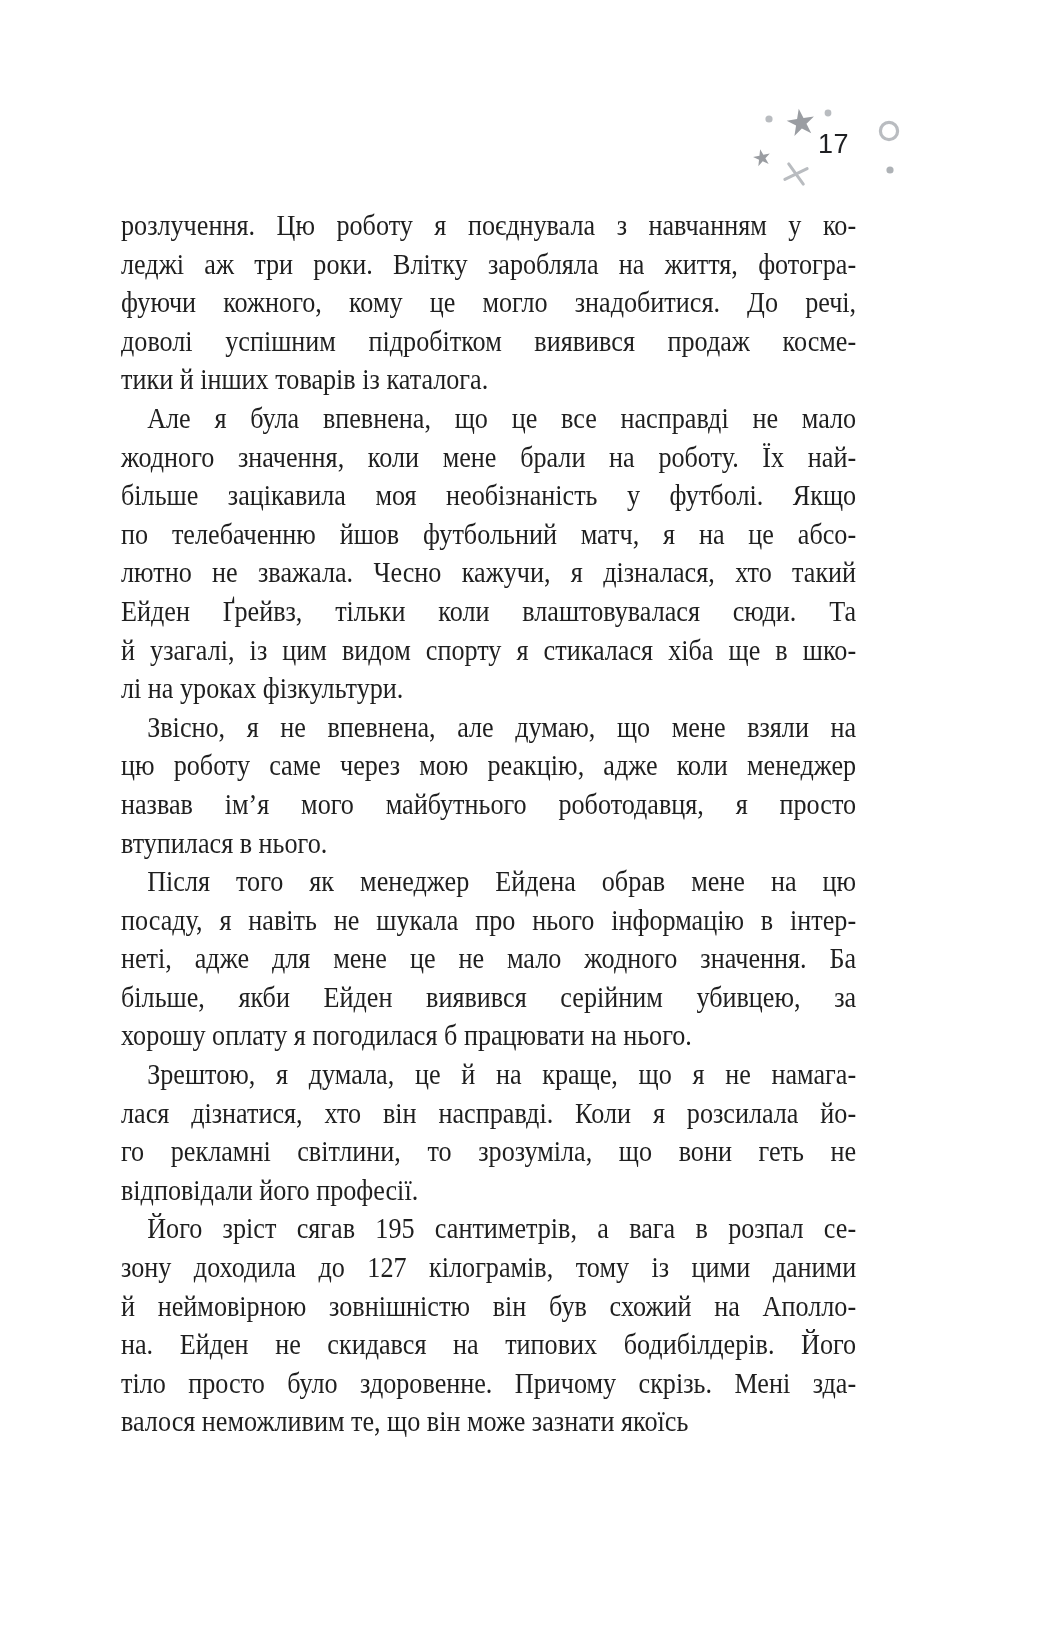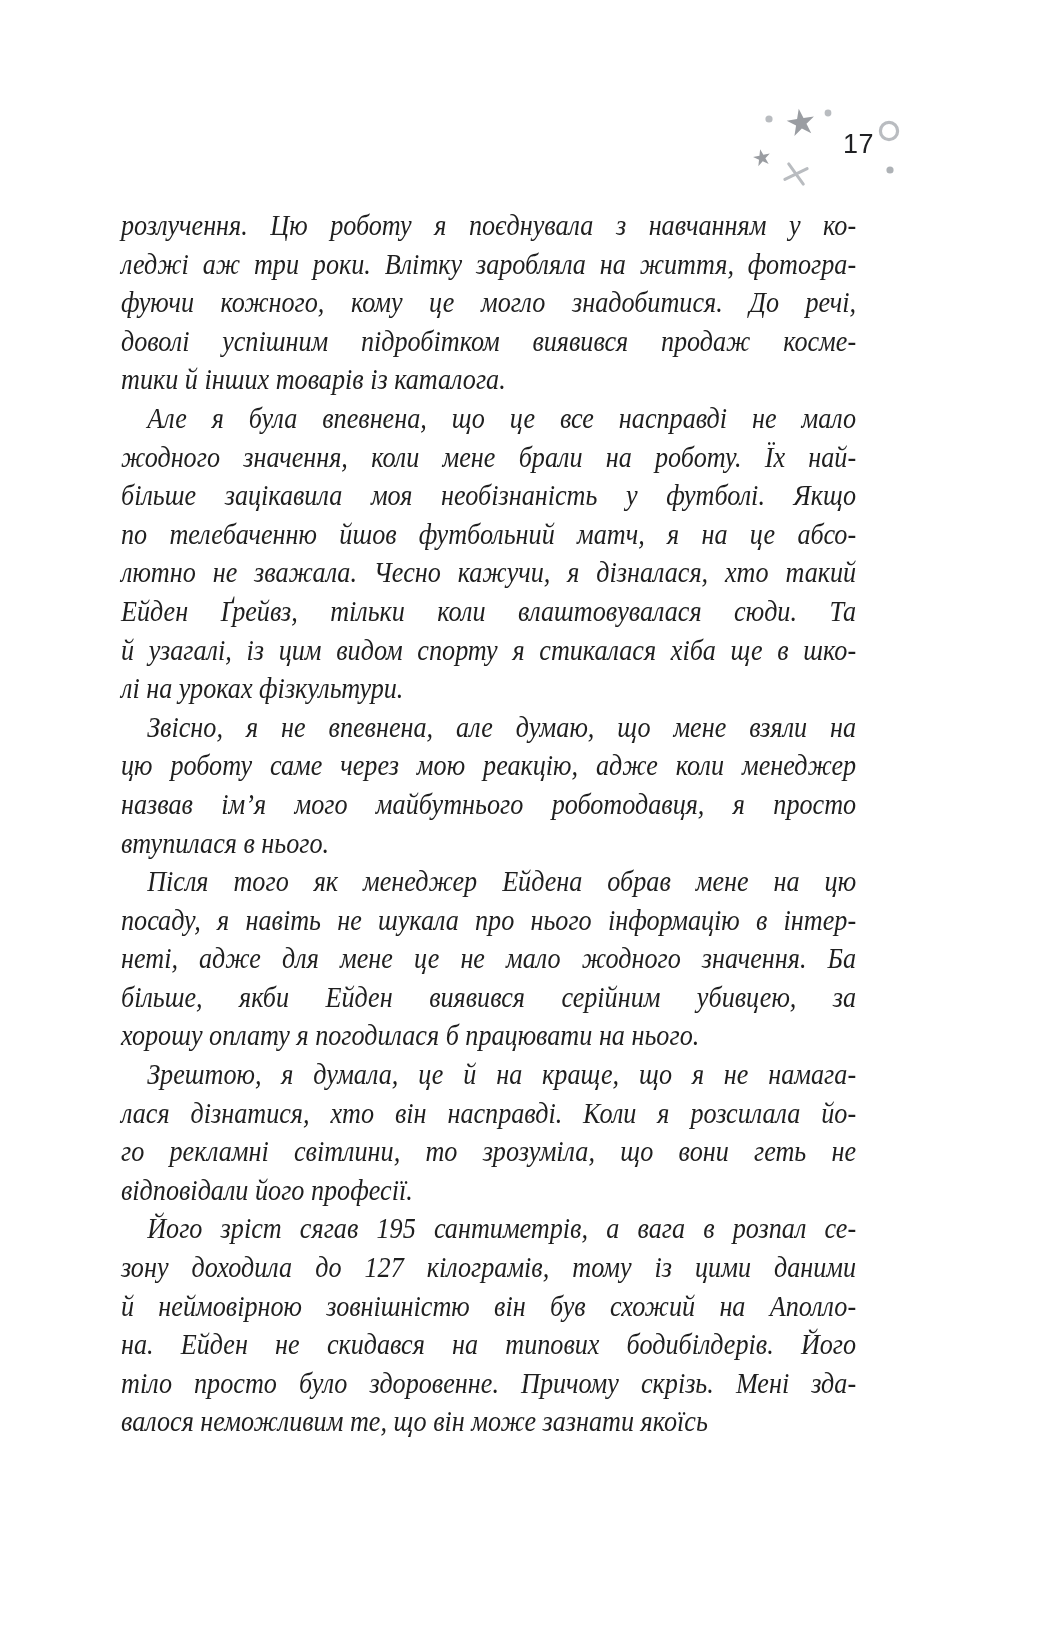--- a/index.html
+++ b/index.html
@@ -23,34 +23,33 @@
     left: 730px;
     top: 90px;
     width: 180px;
     height: 100px;
   }
   .page-number {
     position: absolute;
     left: 818px;
     top: 131px;
     width: 56px;
-    text-align: right;
+    text-align: left;
     font-family: "Liberation Sans", sans-serif;
     font-size: 27px;
     line-height: 27px;
     font-weight: 500;
     color: #1f2023;
     letter-spacing: 0.5px;
   }
   .text-block {
     position: absolute;
     left: 121px;
     top: 206px;
     width: 735px;
-    font-style: italic;
   }
   .text-scale {
     width: 815px;
     transform: scaleX(0.902);
     transform-origin: 0 0;
   }
   .line {
     font-size: 29px;
     line-height: 38.6px;
     height: 38.6px;

